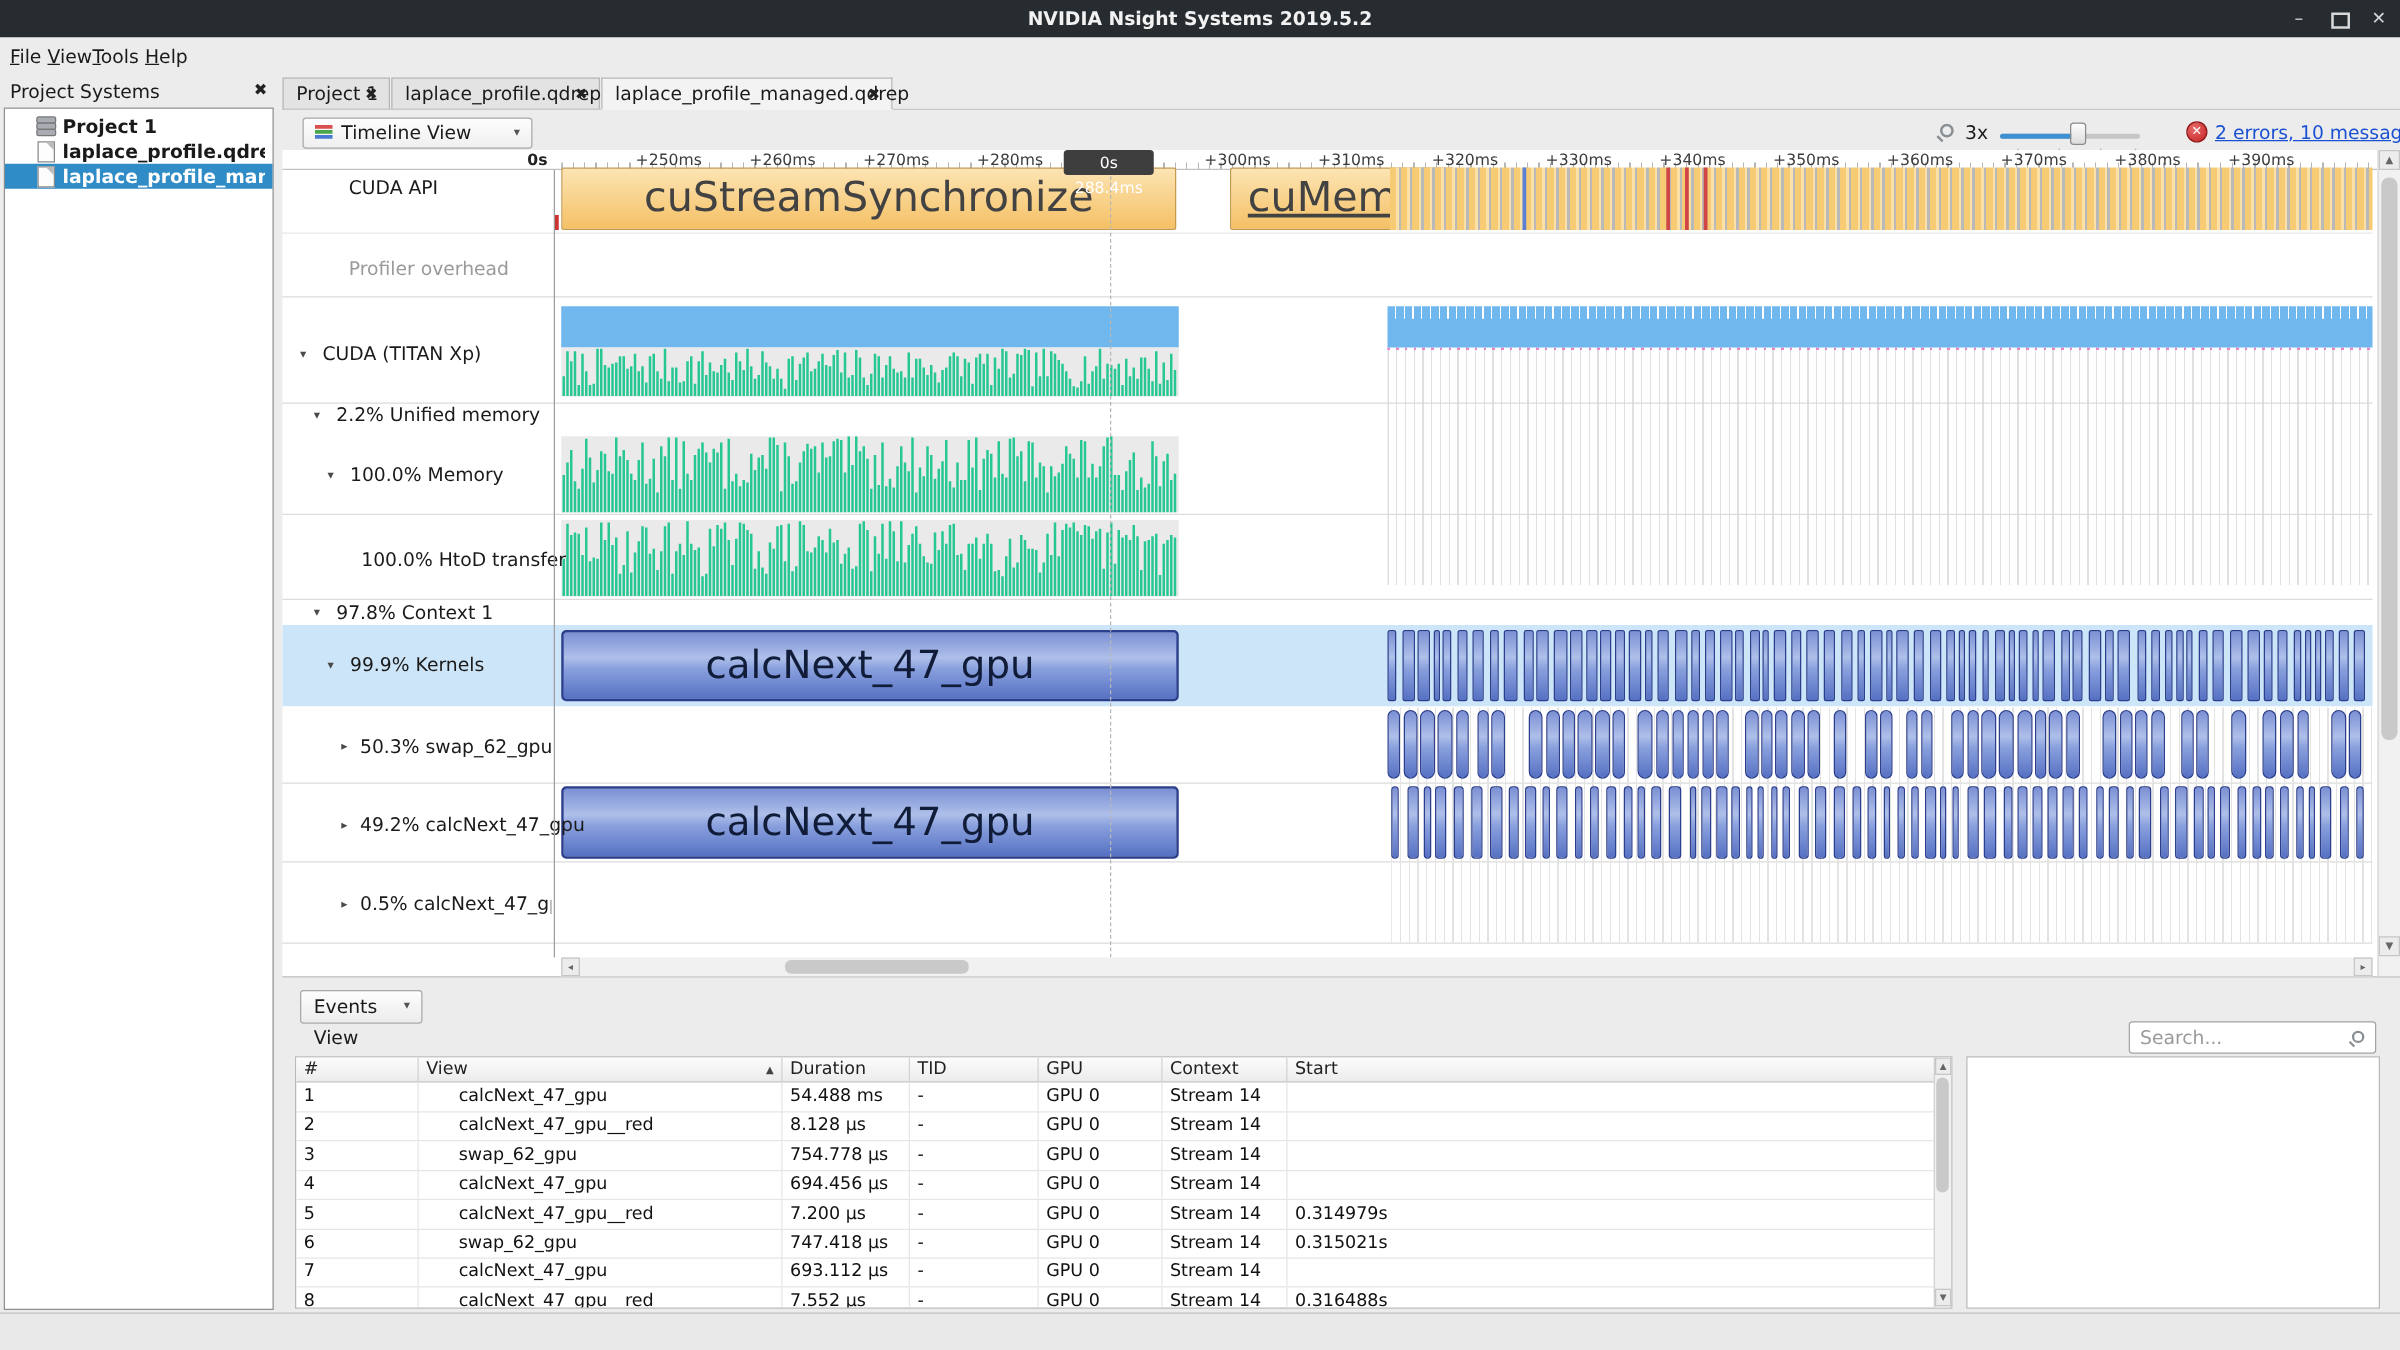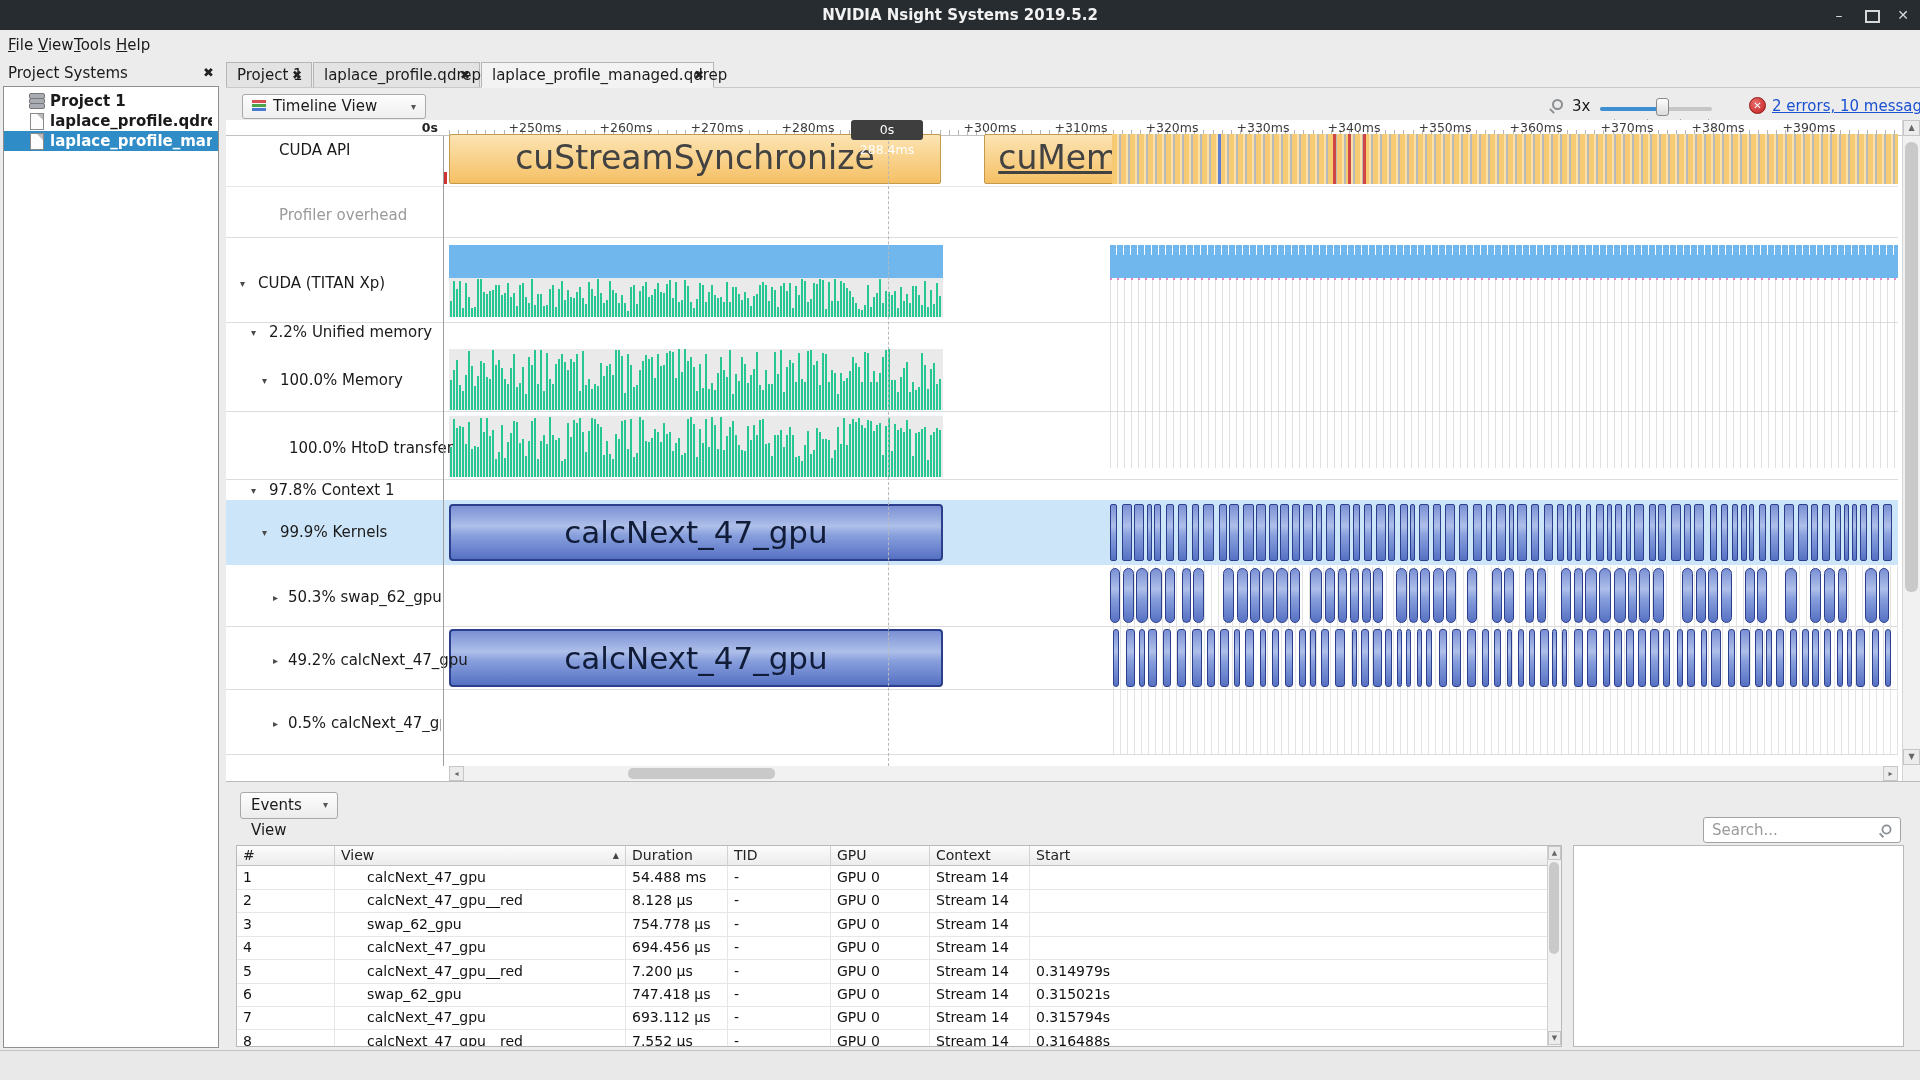--- a/index.html
+++ b/index.html
@@ -1029,21 +1029,20 @@
           <div class="td" style="left: 693px; width: 100px;">Stream 14</div>
           <div class="td" style="left: 793px; width: 518px; border-right: none;">0.315021s</div>
         </div>
         <div class="trow" style="top: 160.4px;">
           <div class="td" style="left: 0px; width: 98px;">7</div>
           <div class="td name" style="left: 98px; width: 291px;">calcNext_47_gpu</div>
           <div class="td" style="left: 389px; width: 102px;">693.112 µs</div>
           <div class="td" style="left: 491px; width: 103px;">-</div>
           <div class="td" style="left: 594px; width: 99px;">GPU 0</div>
           <div class="td" style="left: 693px; width: 100px;">Stream 14</div>
-          <div class="td" style="left: 793px; width: 518px; border-right: none;">0.315794s</div>
         </div>
         <div class="trow" style="top: 183.8px;">
           <div class="td" style="left: 0px; width: 98px;">8</div>
           <div class="td name" style="left: 98px; width: 291px;">calcNext_47_gpu__red</div>
           <div class="td" style="left: 389px; width: 102px;">7.552 µs</div>
           <div class="td" style="left: 491px; width: 103px;">-</div>
           <div class="td" style="left: 594px; width: 99px;">GPU 0</div>
           <div class="td" style="left: 693px; width: 100px;">Stream 14</div>
           <div class="td" style="left: 793px; width: 518px; border-right: none;">0.316488s</div>
         </div>

